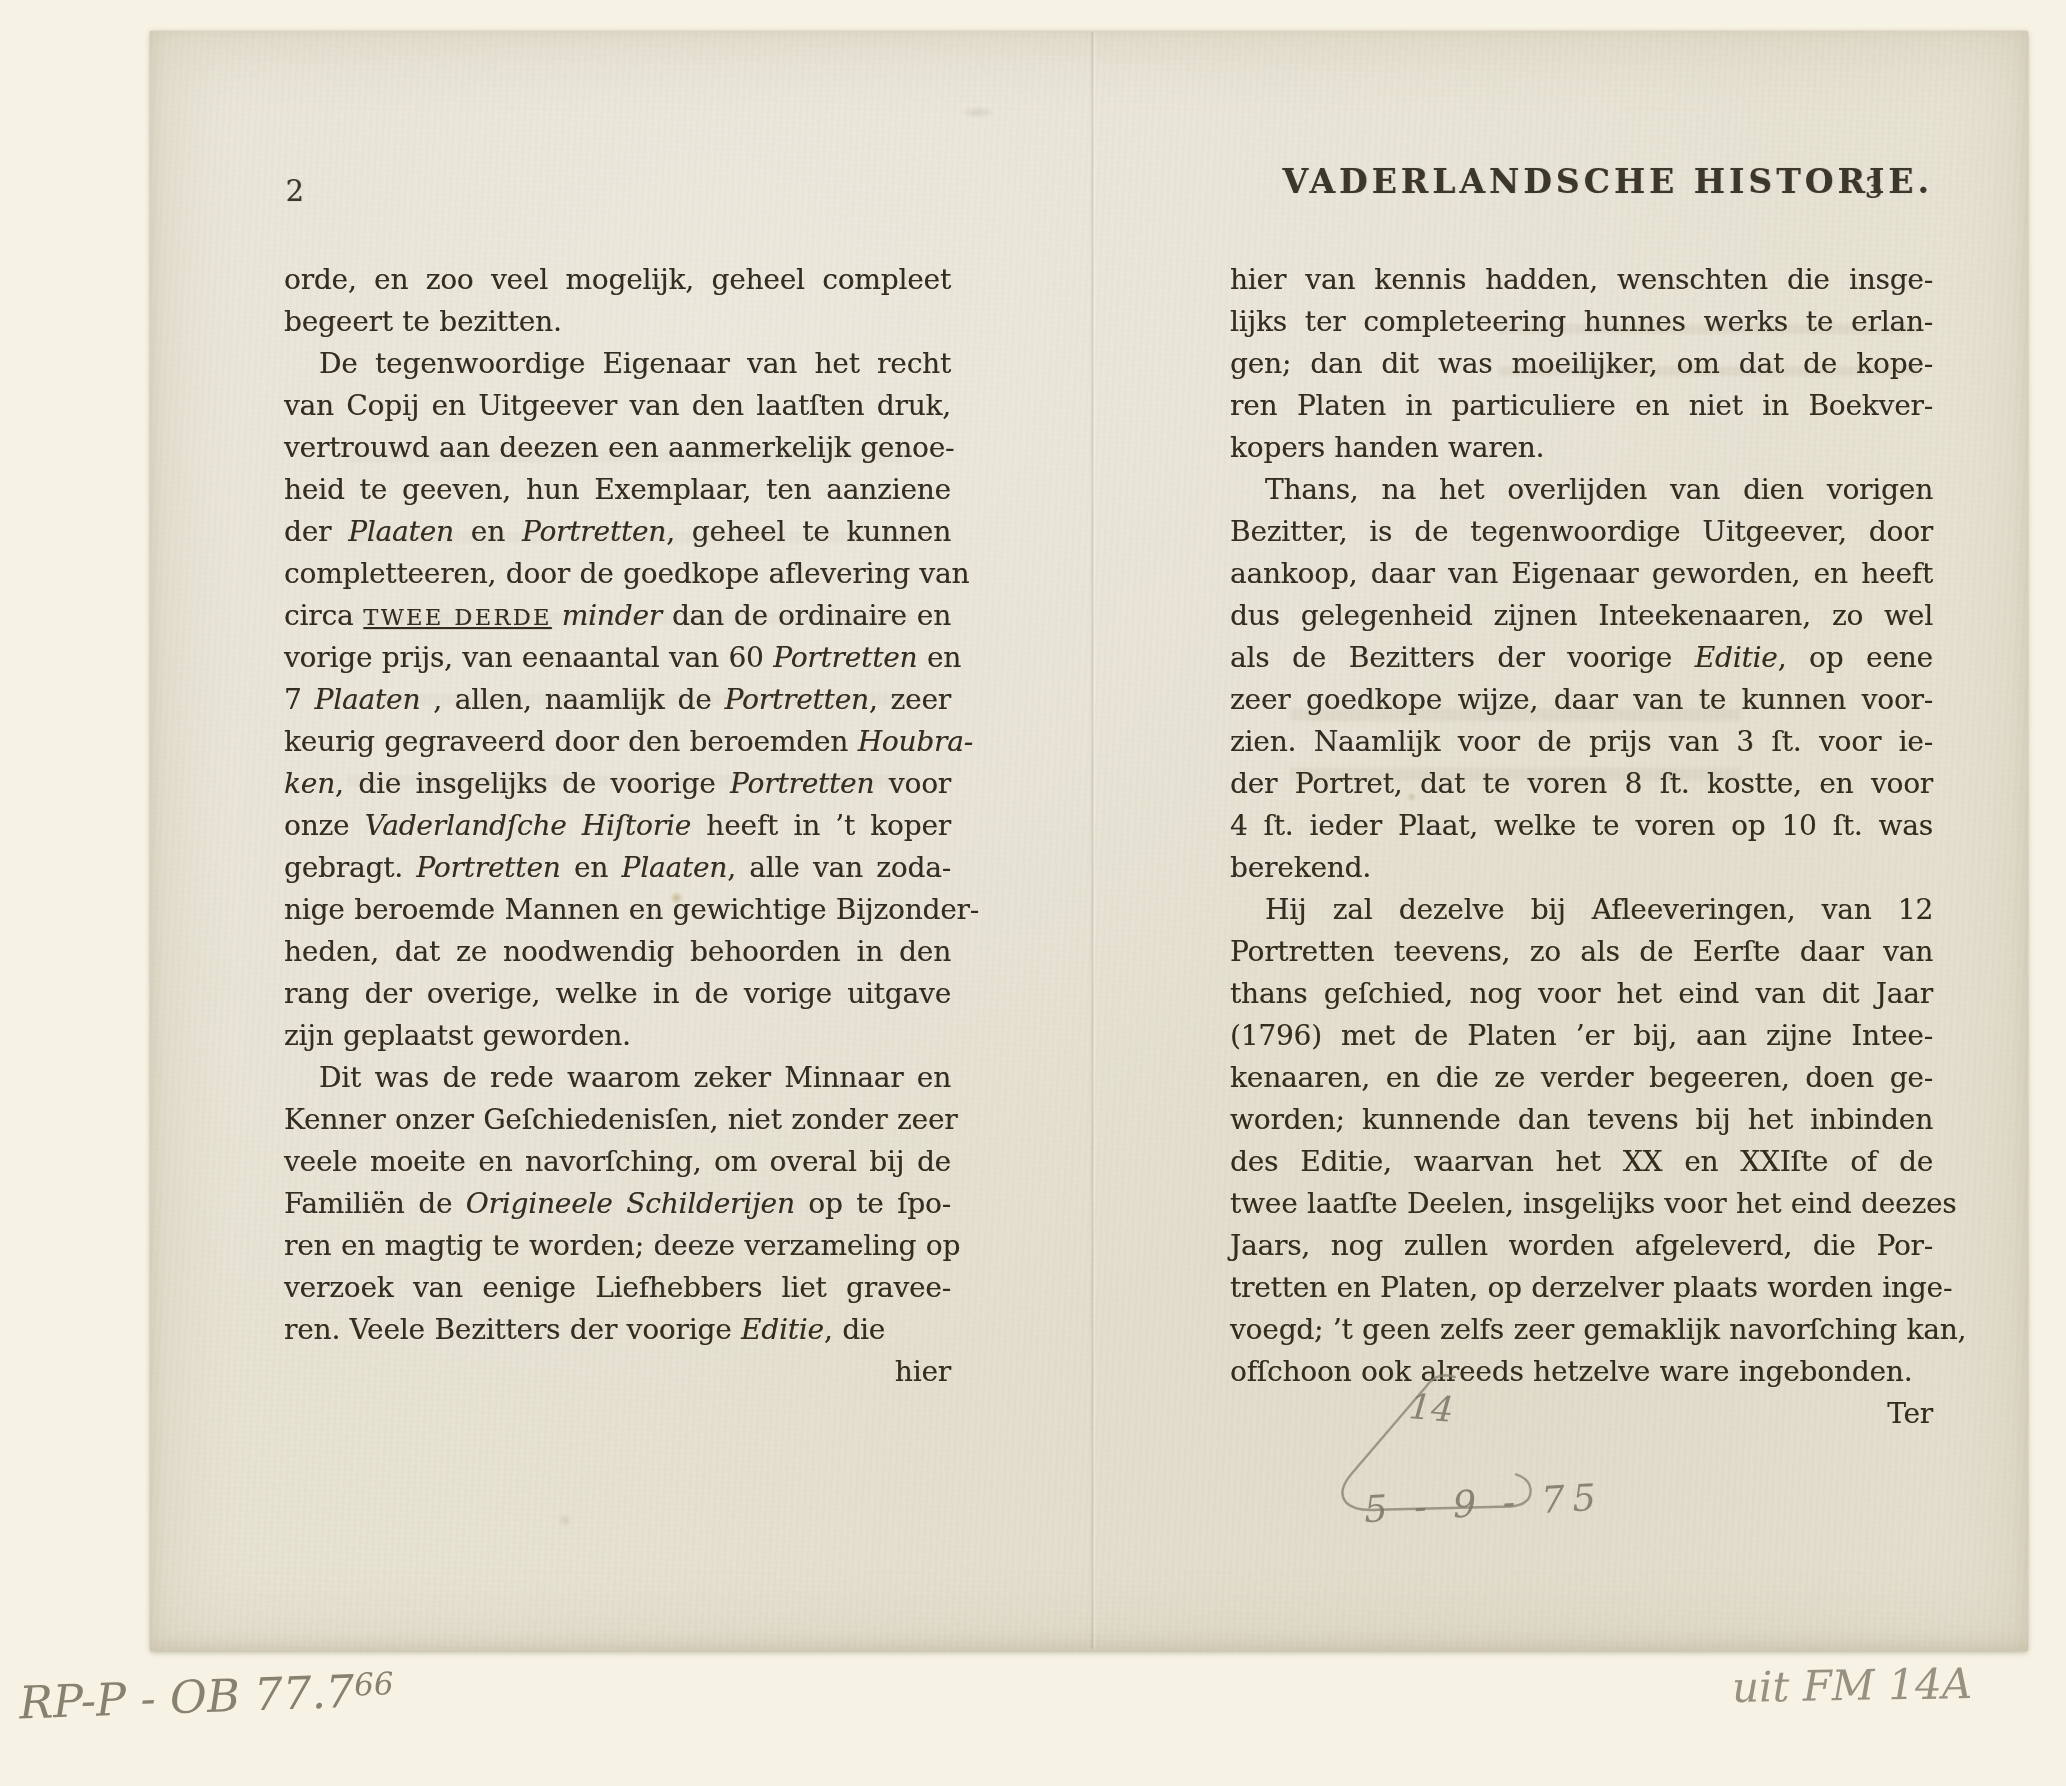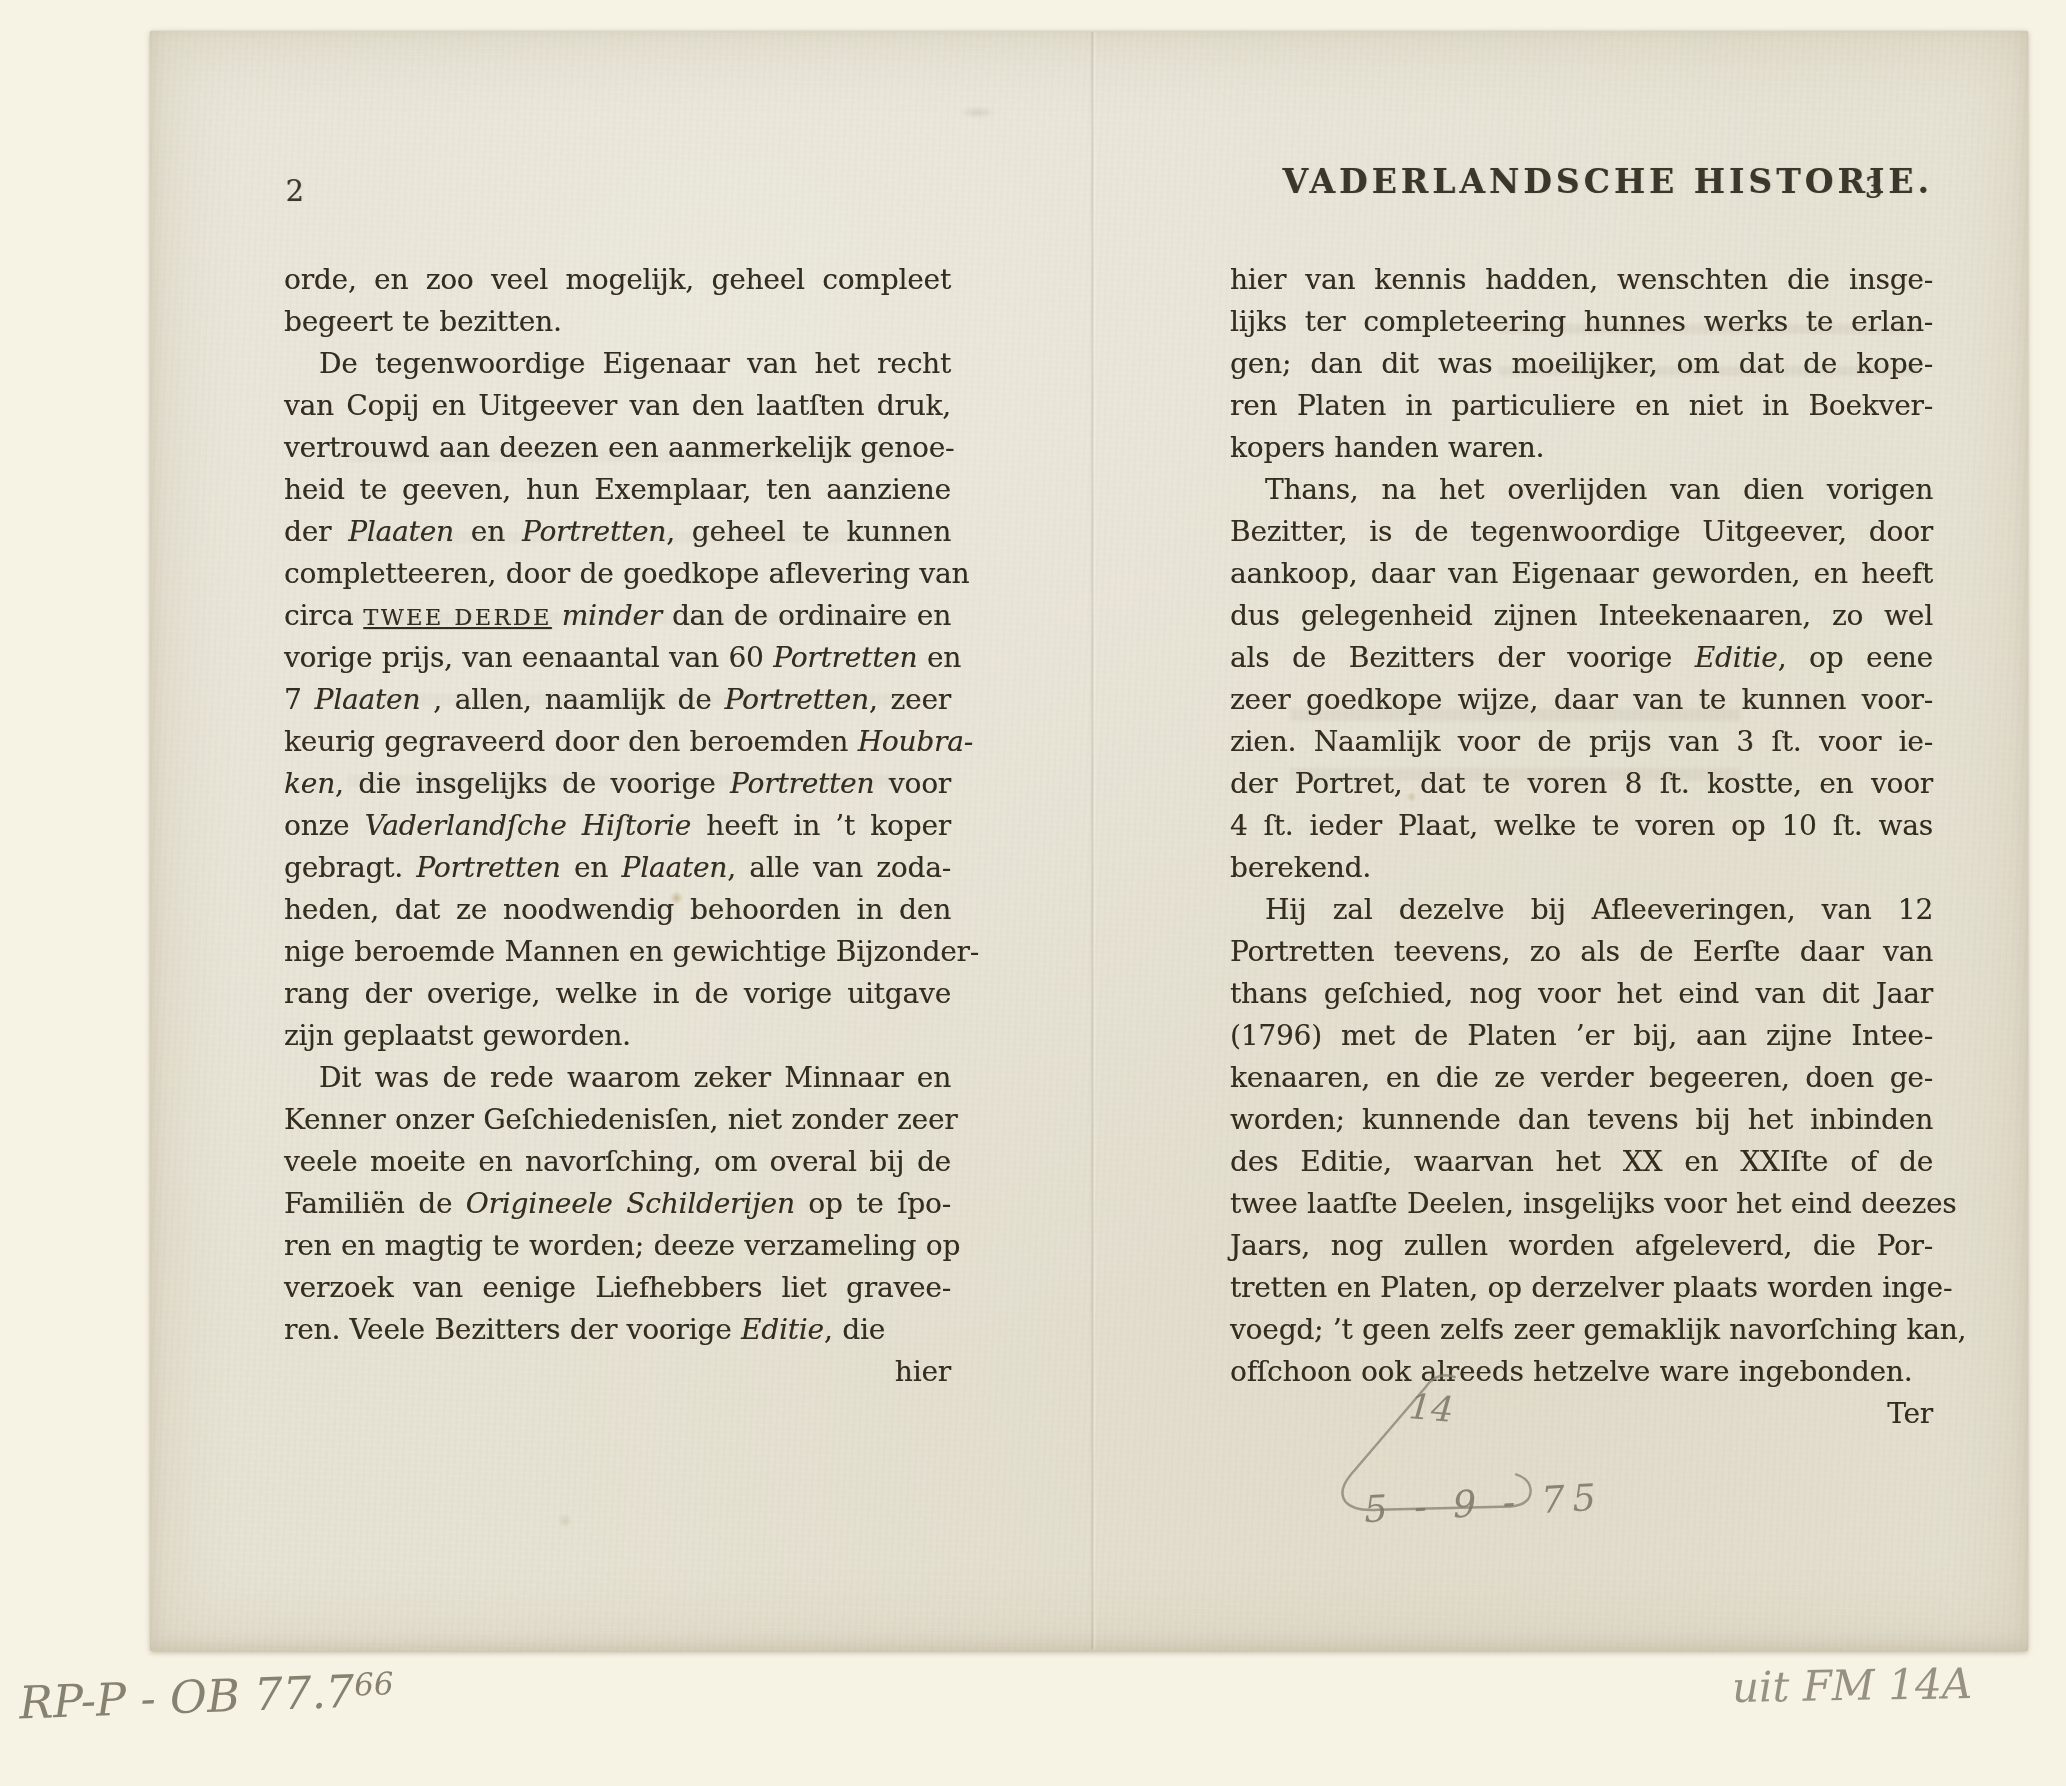--- a/index.html
+++ b/index.html
@@ -128,22 +128,22 @@
       <div class="line"><span class="seg-n">heid te geeven, hun Exemplaar, ten aanziene</span></div>
       <div class="line"><span class="seg-n">der </span><span class="seg-i">Plaaten</span><span class="seg-n"> en </span><span class="seg-i">Portretten</span><span class="seg-n">, geheel te kunnen</span></div>
       <div class="line"><span class="seg-n">completteeren, door de goedkope aflevering van</span></div>
       <div class="line"><span class="seg-n">circa </span><span class="seg-sc">TWEE DERDE</span><span class="seg-n"> </span><span class="seg-i">minder</span><span class="seg-n"> dan de ordinaire en</span></div>
       <div class="line"><span class="seg-n">vorige prijs, van eenaantal van 60 </span><span class="seg-i">Portretten</span><span class="seg-n"> en</span></div>
       <div class="line"><span class="seg-n">7 </span><span class="seg-i">Plaaten</span><span class="seg-n"> , allen, naamlijk de </span><span class="seg-i">Portretten</span><span class="seg-n">, zeer</span></div>
       <div class="line"><span class="seg-n">keurig gegraveerd door den beroemden </span><span class="seg-i">Houbra-</span></div>
       <div class="line"><span class="seg-i">ken</span><span class="seg-n">, die insgelijks de voorige </span><span class="seg-i">Portretten</span><span class="seg-n"> voor</span></div>
       <div class="line"><span class="seg-n">onze </span><span class="seg-i">Vaderlandſche Hiſtorie</span><span class="seg-n"> heeft in ’t koper</span></div>
       <div class="line"><span class="seg-n">gebragt. </span><span class="seg-i">Portretten</span><span class="seg-n"> en </span><span class="seg-i">Plaaten</span><span class="seg-n">, alle van zoda-</span></div>
+      <div class="line"><span class="seg-n">nige beroemde Mannen en gewichtige Bijzonder-</span></div>
       <div class="line"><span class="seg-n">heden, dat ze noodwendig behoorden in den</span></div>
-      <div class="line"><span class="seg-n">nige beroemde Mannen en gewichtige Bijzonder-</span></div>
       <div class="line"><span class="seg-n">rang der overige, welke in de vorige uitgave</span></div>
       <div class="line end"><span class="seg-n">zijn geplaatst geworden.</span></div>
       <div class="line ind"><span class="seg-n">Dit was de rede waarom zeker Minnaar en</span></div>
       <div class="line"><span class="seg-n">Kenner onzer Geſchiedenisſen, niet zonder zeer</span></div>
       <div class="line"><span class="seg-n">veele moeite en navorſching, om overal bij de</span></div>
       <div class="line"><span class="seg-n">Familiën de </span><span class="seg-i">Origineele Schilderijen</span><span class="seg-n"> op te ſpo-</span></div>
       <div class="line"><span class="seg-n">ren en magtig te worden; deeze verzameling op</span></div>
       <div class="line"><span class="seg-n">verzoek van eenige Liefhebbers liet gravee-</span></div>
       <div class="line end"><span class="seg-n">ren.  Veele Bezitters der voorige </span><span class="seg-i">Editie</span><span class="seg-n">, die</span></div>
       <div class="line catch"><span class="seg-n">hier</span></div>

